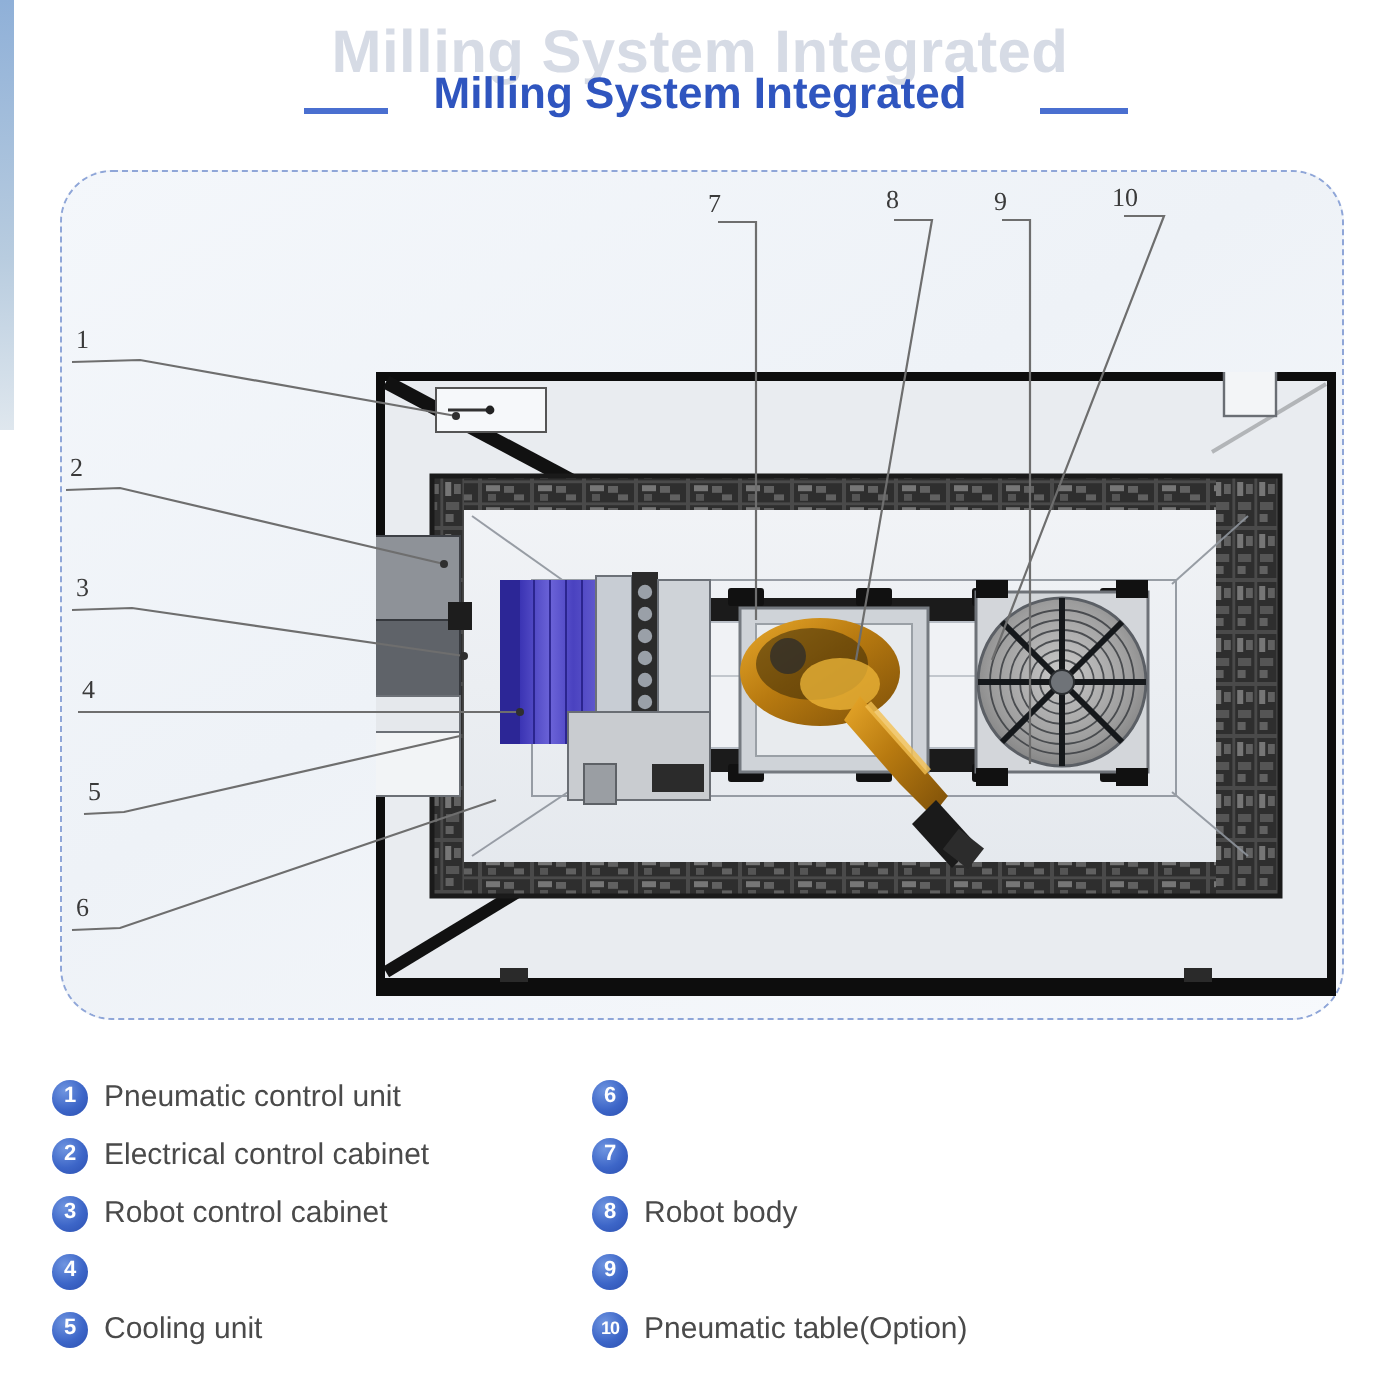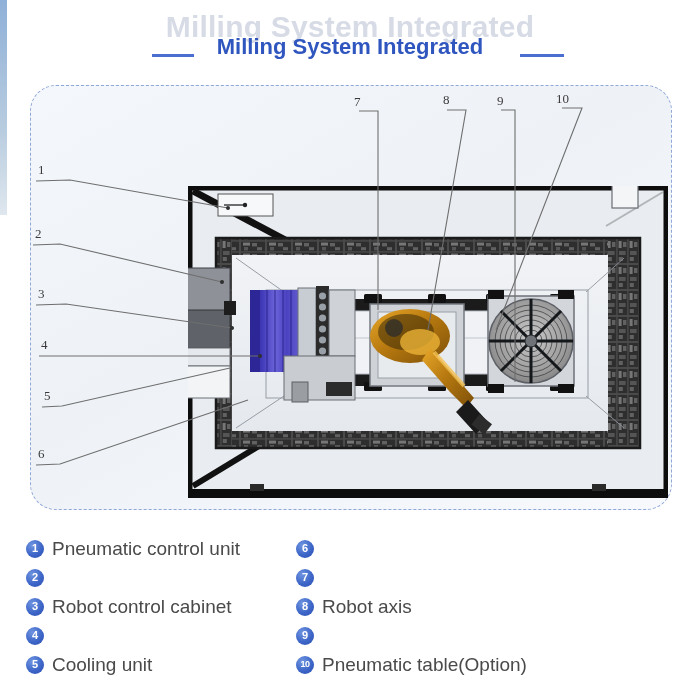--- a/index.html
+++ b/index.html
@@ -57,21 +57,21 @@
   .legend-col.c2{left:270px;width:400px;}
   .leg-item{display:flex;align-items:center;height:29px;}
   .badge{
     width:18px;height:18px;border-radius:50%;flex:0 0 18px;
     background:radial-gradient(circle at 35% 30%,#6f95e0 0%,#3d66c8 55%,#2b4fb0 100%);
     color:#fff;font-size:11px;font-weight:bold;
     display:flex;align-items:center;justify-content:center;
     margin-right:8px;line-height:1;
   }
   .badge.wide{font-size:9px;letter-spacing:-.5px;}
-  .leg-text{font-size:19px;color:#4a4a4a;white-space:nowrap;}
+  .leg-text{font-size:15px;color:#4a4a4a;white-space:nowrap;}
 </style>
 </head>
 <body>
 
 <div id="root">
 
   <div class="edge-stripe"></div>
 
   <div class="title-wrap">
     <div class="title-ghost">Milling System Integrated</div>
@@ -299,20 +299,21 @@
 
   <div class="legend">
 
     <div class="legend-col c1">
       <div class="leg-item">
         <span class="badge">1</span>
         <span class="leg-text">Pneumatic control unit</span>
       </div>
       <div class="leg-item">
         <span class="badge">2</span>
+        <span class="leg-text">Electrical control cabinet</span>
       </div>
       <div class="leg-item">
         <span class="badge">3</span>
         <span class="leg-text">Robot control cabinet</span>
       </div>
       <div class="leg-item">
         <span class="badge">4</span>
       </div>
       <div class="leg-item">
         <span class="badge">5</span>
@@ -322,21 +323,21 @@
 
     <div class="legend-col c2">
       <div class="leg-item">
         <span class="badge">6</span>
       </div>
       <div class="leg-item">
         <span class="badge">7</span>
       </div>
       <div class="leg-item">
         <span class="badge">8</span>
-        <span class="leg-text">Robot axis</span>
+        <span class="leg-text">Robot body</span>
       </div>
       <div class="leg-item">
         <span class="badge">9</span>
       </div>
       <div class="leg-item">
         <span class="badge wide">10</span>
         <span class="leg-text">Pneumatic table(Option)</span>
       </div>
     </div>
 

